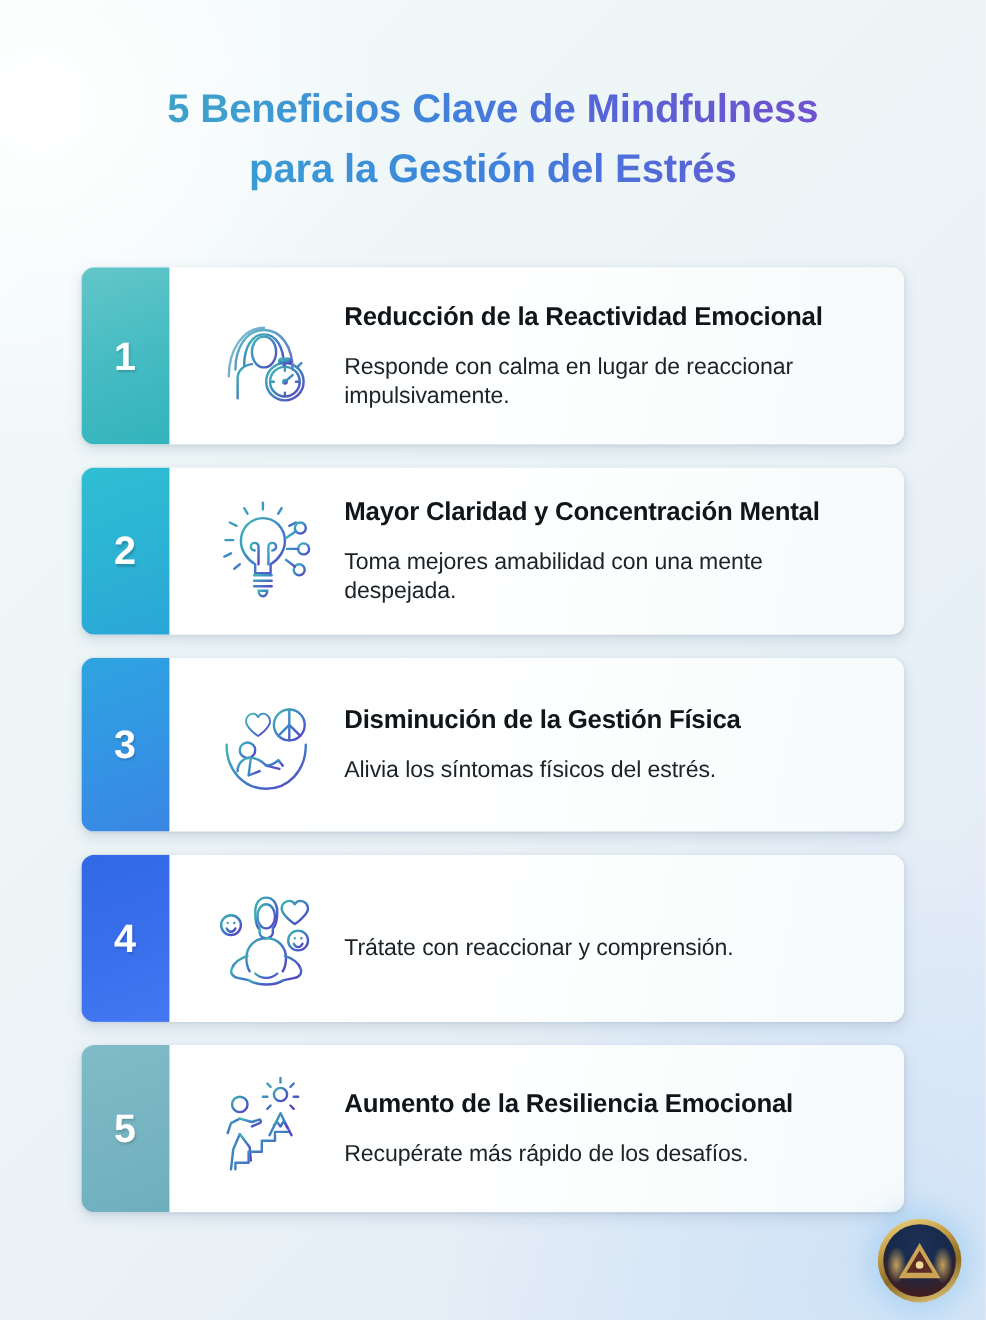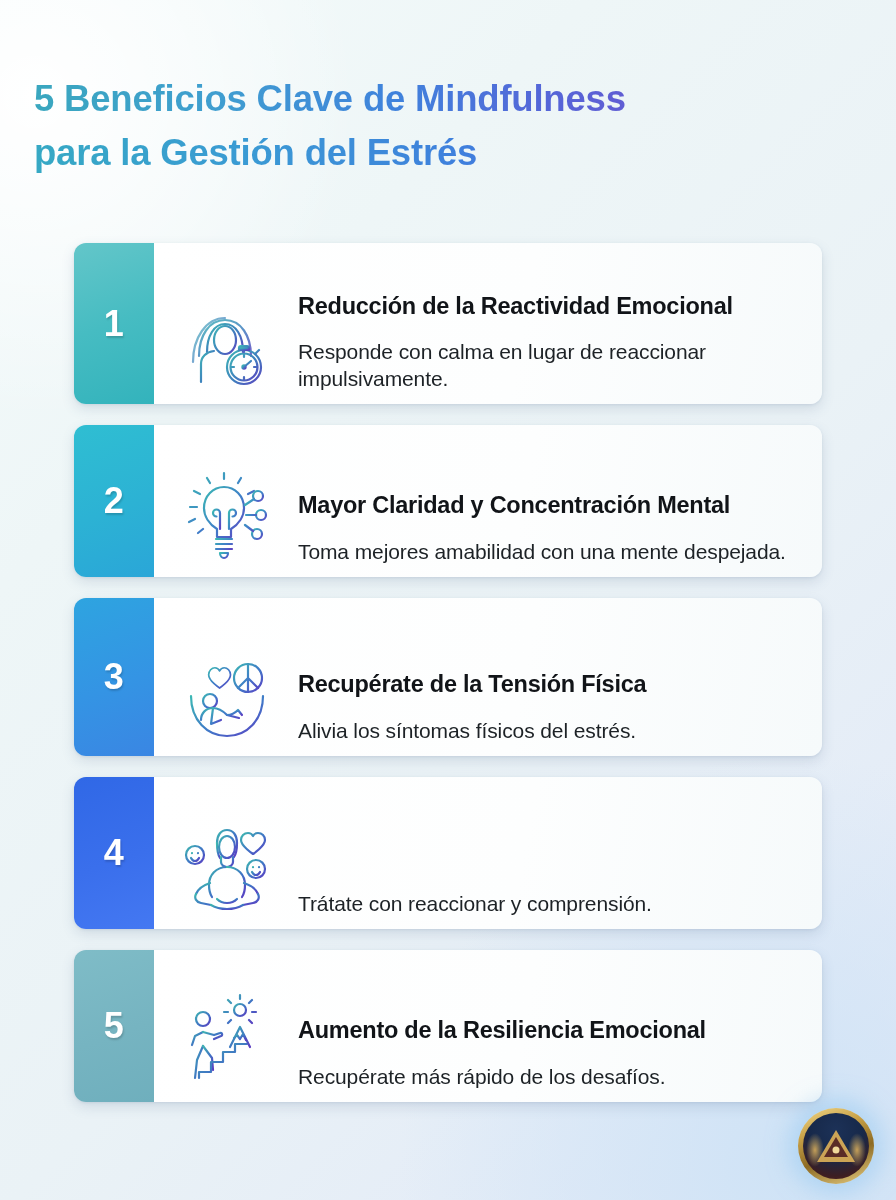--- a/index.html
+++ b/index.html
@@ -12,21 +12,21 @@
     position:relative;
     background:
       radial-gradient(ellipse 70% 55% at 88% 97%, #cfe3f6 0%, rgba(207,227,246,0) 62%),
       radial-gradient(ellipse 60% 45% at 4% 8%, #ffffff 0%, rgba(255,255,255,0) 60%),
       linear-gradient(135deg, #f4fbfb 0%, #eef6f7 28%, #eaf2f6 58%, #e4ecf7 82%, #dfe7f6 100%);
   }
 
   
   .title-wrap {
     position:absolute; left:0; right:0; top:72px;
-    text-align:left;
+    text-align:center;
     padding:0 34px;
   }
   .title-line {
     font-size:36.5px;
     font-weight:bold;
     letter-spacing:-0.2px;
     line-height:1.47;
     background:linear-gradient(90deg,
         #3aa7bf 0%, #3f9ed0 22%, #4082dc 44%,
         #5566d8 62%, #6a55cf 80%, #7d4fd2 100%);
@@ -71,22 +71,22 @@
     font-weight:bold;
     color:#ffffff;
     text-shadow:1px 2px 2px rgba(0,0,0,0.17);
     line-height:1;
     letter-spacing:0.5px;
   }
   .card-body {
     flex:1 1 auto;
     background:linear-gradient(100deg,#ffffff 0%,#fdfefe 55%,#f6fafb 100%);
     display:flex;
-    align-items:flex-end;
-    padding:12px 22px 12px 14px;
+    align-items:center;
+    padding:12px 22px 12px 29px;
     min-height:0;
   }
   .icon-cell {
     flex:0 0 118px;
     display:flex;
     align-items:center;
     justify-content:center;
   }
   .icon-cell svg { display:block; }
   .text-cell {
@@ -271,21 +271,21 @@
             <path d="M12 48c0 24 16 40 36 40s36-16 36-40"></path>
             <path d="M12 48c10 10 24 16 36 16s26-6 36-16" opacity="0"></path>
             <circle cx="31" cy="53" r="7"></circle>
             <path d="M22 72c0-7 5-12 12-12 6 0 10 3 14 7l12 3"></path>
             <path d="M34 60l-2 16 10-4"></path>
             <path d="M48 67c5 0 8-2 11-5l4 5"></path>
           </g>
         </svg>
       </div>
       <div class="text-cell">
-        <div class="card-title">Recupérate de la Tensión Física</div>
+        <div class="card-title">Disminución de la Gestión Física</div>
         <div class="card-desc">Alivia los síntomas físicos del estrés.</div>
       </div>
     </div>
   </div>
 
   <div class="card h4">
     <div class="num-bar" style="background:linear-gradient(160deg,#3068e6 0%,#3a6fec 55%,#4478f2 100%);">
       <span class="num">4</span>
     </div>
     <div class="card-body">

